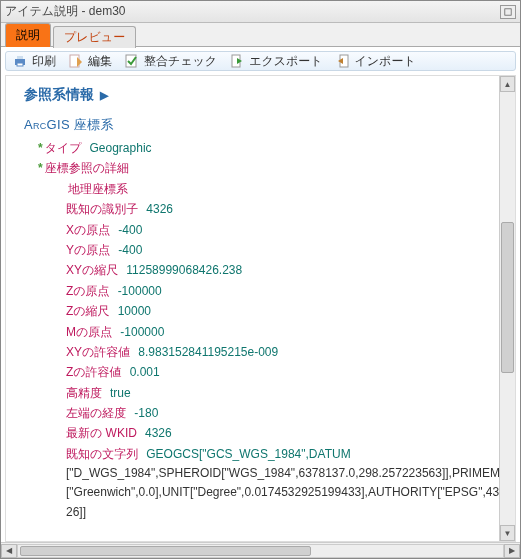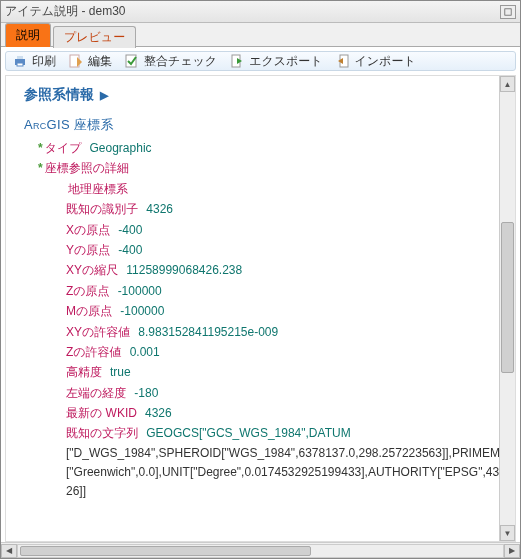--- a/index.html
+++ b/index.html
@@ -110,20 +110,21 @@
         <span class="star">*</span><span class="label">座標参照の詳細</span>
       </div>
       <div class="row2 label">地理座標系</div>
 
       <div id="detail-rows">
           <div class="row3"><span class="label">既知の識別子</span><span class="value">4326</span></div>
           <div class="row3"><span class="label">Xの原点</span><span class="value">-400</span></div>
           <div class="row3"><span class="label">Yの原点</span><span class="value">-400</span></div>
           <div class="row3"><span class="label">XYの縮尺</span><span class="value">11258999068426.238</span></div>
           <div class="row3"><span class="label">Zの原点</span><span class="value">-100000</span></div>
+          <div class="row3"><span class="label">Zの縮尺</span><span class="value">10000</span></div>
           <div class="row3"><span class="label">Mの原点</span><span class="value">-100000</span></div>
           <div class="row3"><span class="label">XYの許容値</span><span class="value">8.983152841195215e-009</span></div>
           <div class="row3"><span class="label">Zの許容値</span><span class="value">0.001</span></div>
           <div class="row3"><span class="label">高精度</span><span class="value">true</span></div>
           <div class="row3"><span class="label">左端の経度</span><span class="value">-180</span></div>
           <div class="row3"><span class="label">最新の WKID</span><span class="value">4326</span></div>
         </div>
 
       <div class="row3">
         <span class="label">既知の文字列</span><span class="value">GEOGCS["GCS_WGS_1984",DATUM</span>

